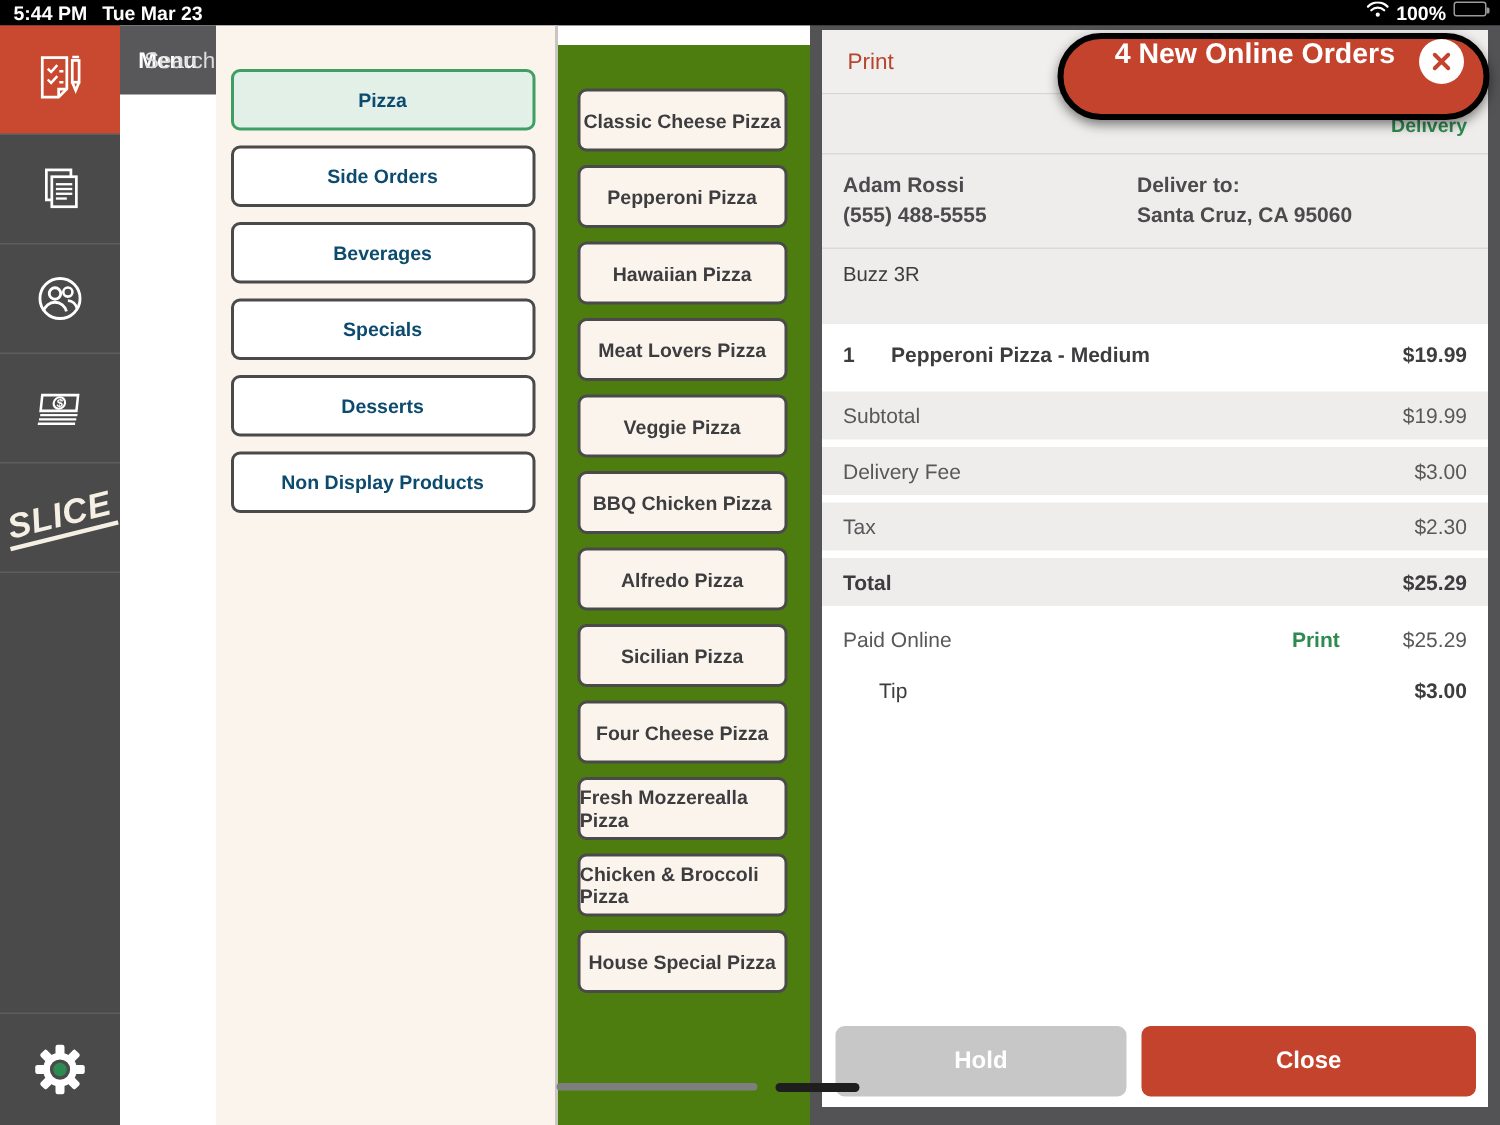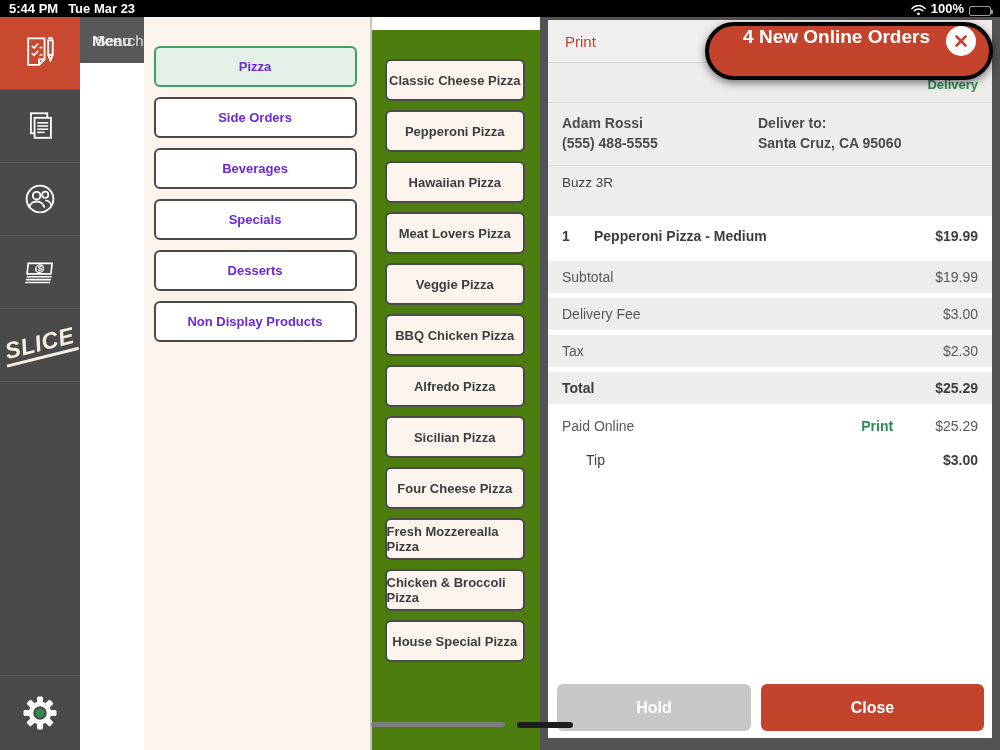--- a/index.html
+++ b/index.html
@@ -4,21 +4,21 @@
 <style>
   * { margin:0; padding:0; box-sizing:border-box; }
   html,body { width:1000px; height:750px; }
   body { font-family:"Liberation Sans","DejaVu Sans",sans-serif; }
   .screen { position:relative; width:1000px; height:750px; background:#535254; overflow:hidden; }
 
   
   .statusbar { height:17px; background:#000; color:#fff; display:flex; align-items:center;
     justify-content:space-between; padding:0 9px; font-size:13px; font-weight:bold; }
   .statusbar .left { display:flex; gap:10px; }
-  .statusbar .right { display:flex; align-items:flex-end; gap:5px; }
+  .statusbar .right { display:flex; align-items:flex-start; gap:5px; }
   .battery-shell { width:22px; height:10px; border:1px solid #9a9a9a; border-radius:2px; padding:1px; position:relative; }
   .battery-fill { width:100%; height:100%; background:#fff; border-radius:1px; }
   .battery-nub { position:absolute; right:-3px; top:2.5px; width:2px; height:4px; background:#9a9a9a; border-radius:0 1px 1px 0; }
 
   
   .main { position:absolute; top:17px; left:0; right:0; bottom:0; display:flex; }
 
   
   .sidebar { width:80px; background:#4a4a4b; display:flex; flex-direction:column; flex:none; }
   .side-tile { height:73px; flex:none; display:flex; align-items:center; justify-content:center;
@@ -30,21 +30,21 @@
     transform:rotate(-14deg); border-bottom:3px solid #f6efe4; padding:0 2px 1px 2px; line-height:1; }
 
   
   .menu-panel { width:460px; flex:none; background:#fff; display:flex; flex-direction:row; position:relative; }
   .menu-header { height:46px; flex:none; background:#58585a; color:#fff; position:relative; display:flex; align-items:center; }
   .search-label { margin-left:16px; color:#dcdcdc; font-size:15px; z-index:2; cursor:pointer; }
   .menu-title { position:absolute; left:0; right:0; text-align:center; font-weight:bold; font-size:15px; }
   .menu-body { flex:1; display:flex; overflow:hidden; }
   .categories { width:228px; flex:none; background:#faf4ed; border-right:2px solid #c9c6c1; padding:29px 13px 0 10px; }
   .cat-btn { height:41px; margin-bottom:10px; background:#fff; border:2px solid #4a4a4a; border-radius:6px;
-    display:flex; align-items:center; justify-content:center; font-size:13px; font-weight:bold; color:#6d28d9; cursor:pointer; }
+    display:flex; align-items:center; justify-content:center; font-size:13px; font-weight:bold; color:#0c4a6e; cursor:pointer; }
   .cat-btn.selected { background:#e3f0e8; border-color:#3f9e63; }
   .items { flex:1; background:#4d7c0f; padding:29px 15px 0 13px;margin-top:13px; }
   .item-btn { height:42px; margin-bottom:9px; background:#faf4ed; border:2px solid #4a4a4a; border-radius:6px;
     display:flex; align-items:center; justify-content:center; font-size:13px; font-weight:bold; color:#3d3d3f; cursor:pointer; }
 
   
   .hscroll-gray { position:absolute; left:371px; top:722px; width:134px; height:5px; background:#7e7e7e; border-radius:3px; z-index:20; }
   .hscroll-dark { position:absolute; left:517px; top:722px; width:56px; height:6px; background:#1e1e1e; border-radius:3px; z-index:21; }
 
   

